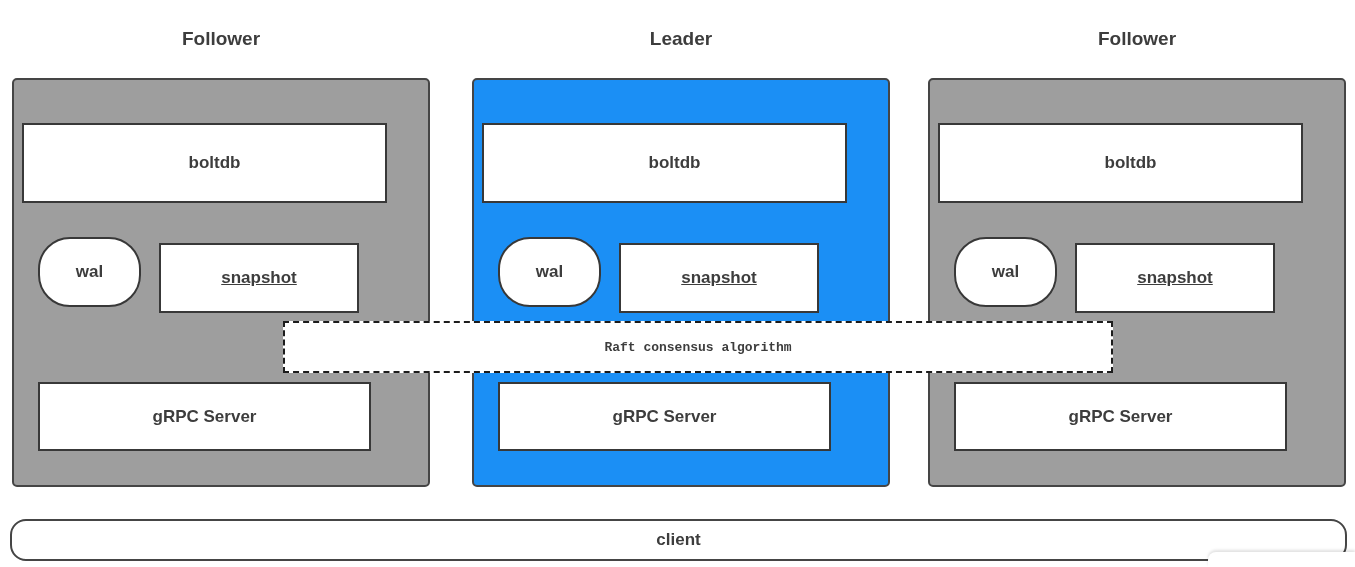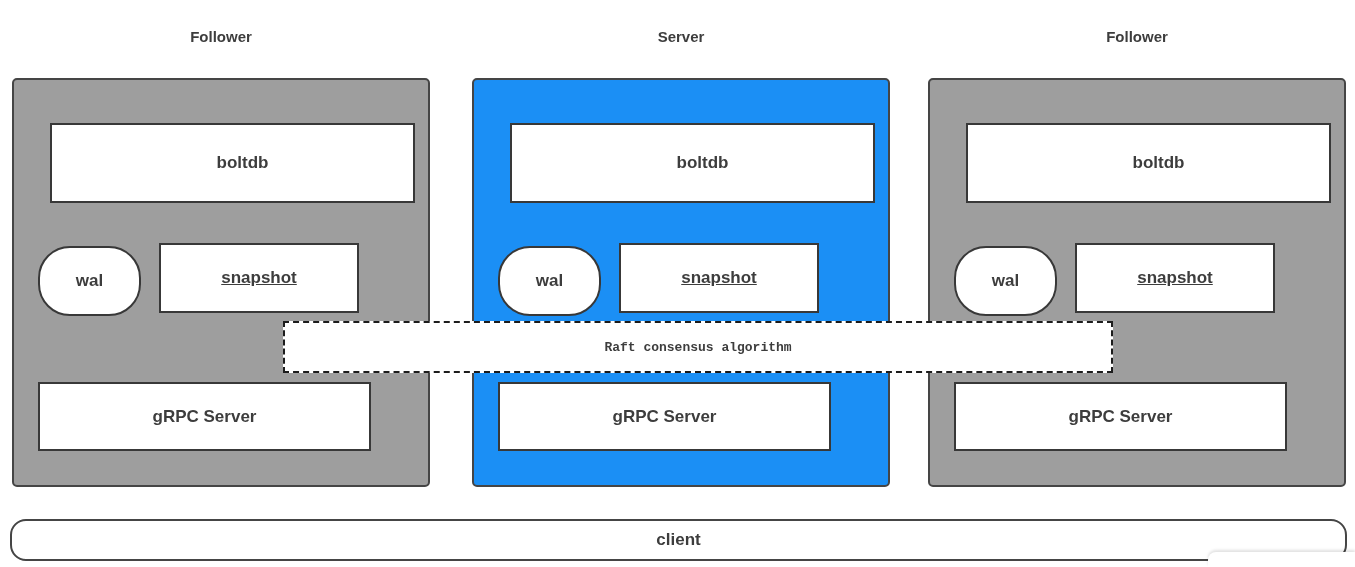--- a/index.html
+++ b/index.html
@@ -11,21 +11,21 @@
     background: #ffffff;
     font-family: "Liberation Sans", "DejaVu Sans", sans-serif;
     color: var(--text, #3d3d3d);
     overflow: hidden;
   }
   .node-title {
     position: absolute;
     top: 28px;
     width: 418px;
     text-align: center;
-    font-size: 15px;
+    font-size: 19px;
     font-weight: bold;
     color: var(--text, #3d3d3d);
   }
   .node {
     position: absolute;
     top: 78px;
     width: 418px;
     height: 409px;
     border: 2px solid var(--node-border, #454545);
     border-radius: 5px;
@@ -39,22 +39,22 @@
     position: absolute;
     background: #ffffff;
     border: 2px solid var(--box-border, #383838);
     display: flex;
     align-items: center;
     justify-content: center;
     font-size: 17px;
     font-weight: bold;
     color: var(--text, #3d3d3d);
   }
-  .boltdb   { left: 36px;  top: 43px;  width: 365px; height: 80px; padding-left: 20px; }
-  .wal      { left: 24px;  top: 166px; width: 103px; height: 70px; border-radius: 32px; }
+  .boltdb   { left: 8px;  top: 43px;  width: 365px; height: 80px; padding-left: 20px; }
+  .wal      { left: 24px;  top: 157px; width: 103px; height: 70px; border-radius: 32px; }
   .snapshot { left: 145px; top: 163px; width: 200px; height: 70px; text-decoration: underline; }
   .grpc     { left: 24px;  top: 302px; width: 333px; height: 69px; }
   .raft-bar {
     position: absolute;
     left: 283px;
     top: 321px;
     width: 830px;
     height: 52px;
     background: #ffffff;
     border: 2px dashed #1c1c1c;
@@ -92,21 +92,21 @@
     box-shadow: 0 -2px 3px rgba(0,0,0,0.12);
     z-index: 10;
   }
 </style>
 </head>
 <body>
 
 <div id="canvas">
 
   <div class="node-title pos-1">Follower</div>
-  <div class="node-title pos-2">Server</div>
+  <div class="node-title pos-2">Leader</div>
   <div class="node-title pos-3">Follower</div>
 
   <div class="node follower pos-1">
     <div class="box boltdb">boltdb</div>
     <div class="box wal">wal</div>
     <div class="box snapshot">snapshot</div>
     <div class="box grpc">gRPC Server</div>
   </div>
 
   <div class="node leader pos-2">

